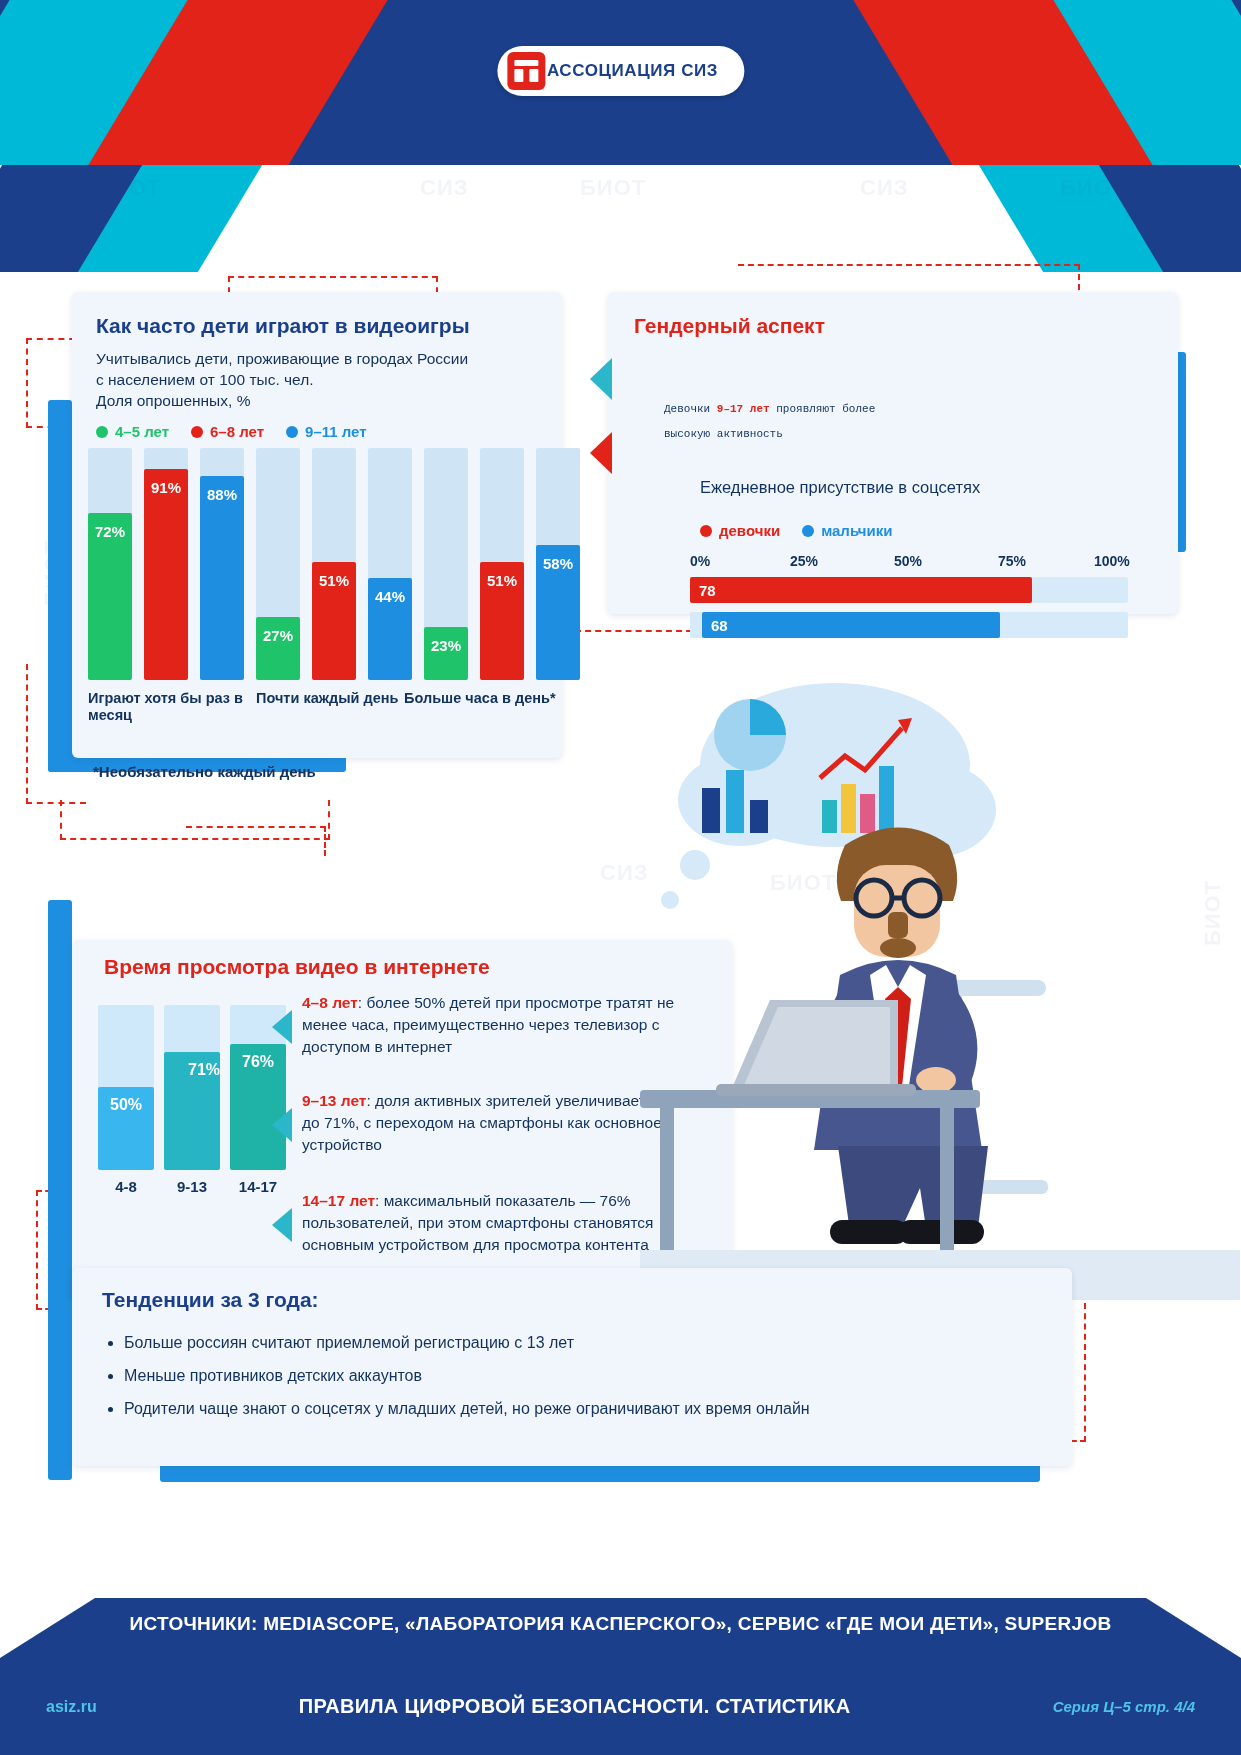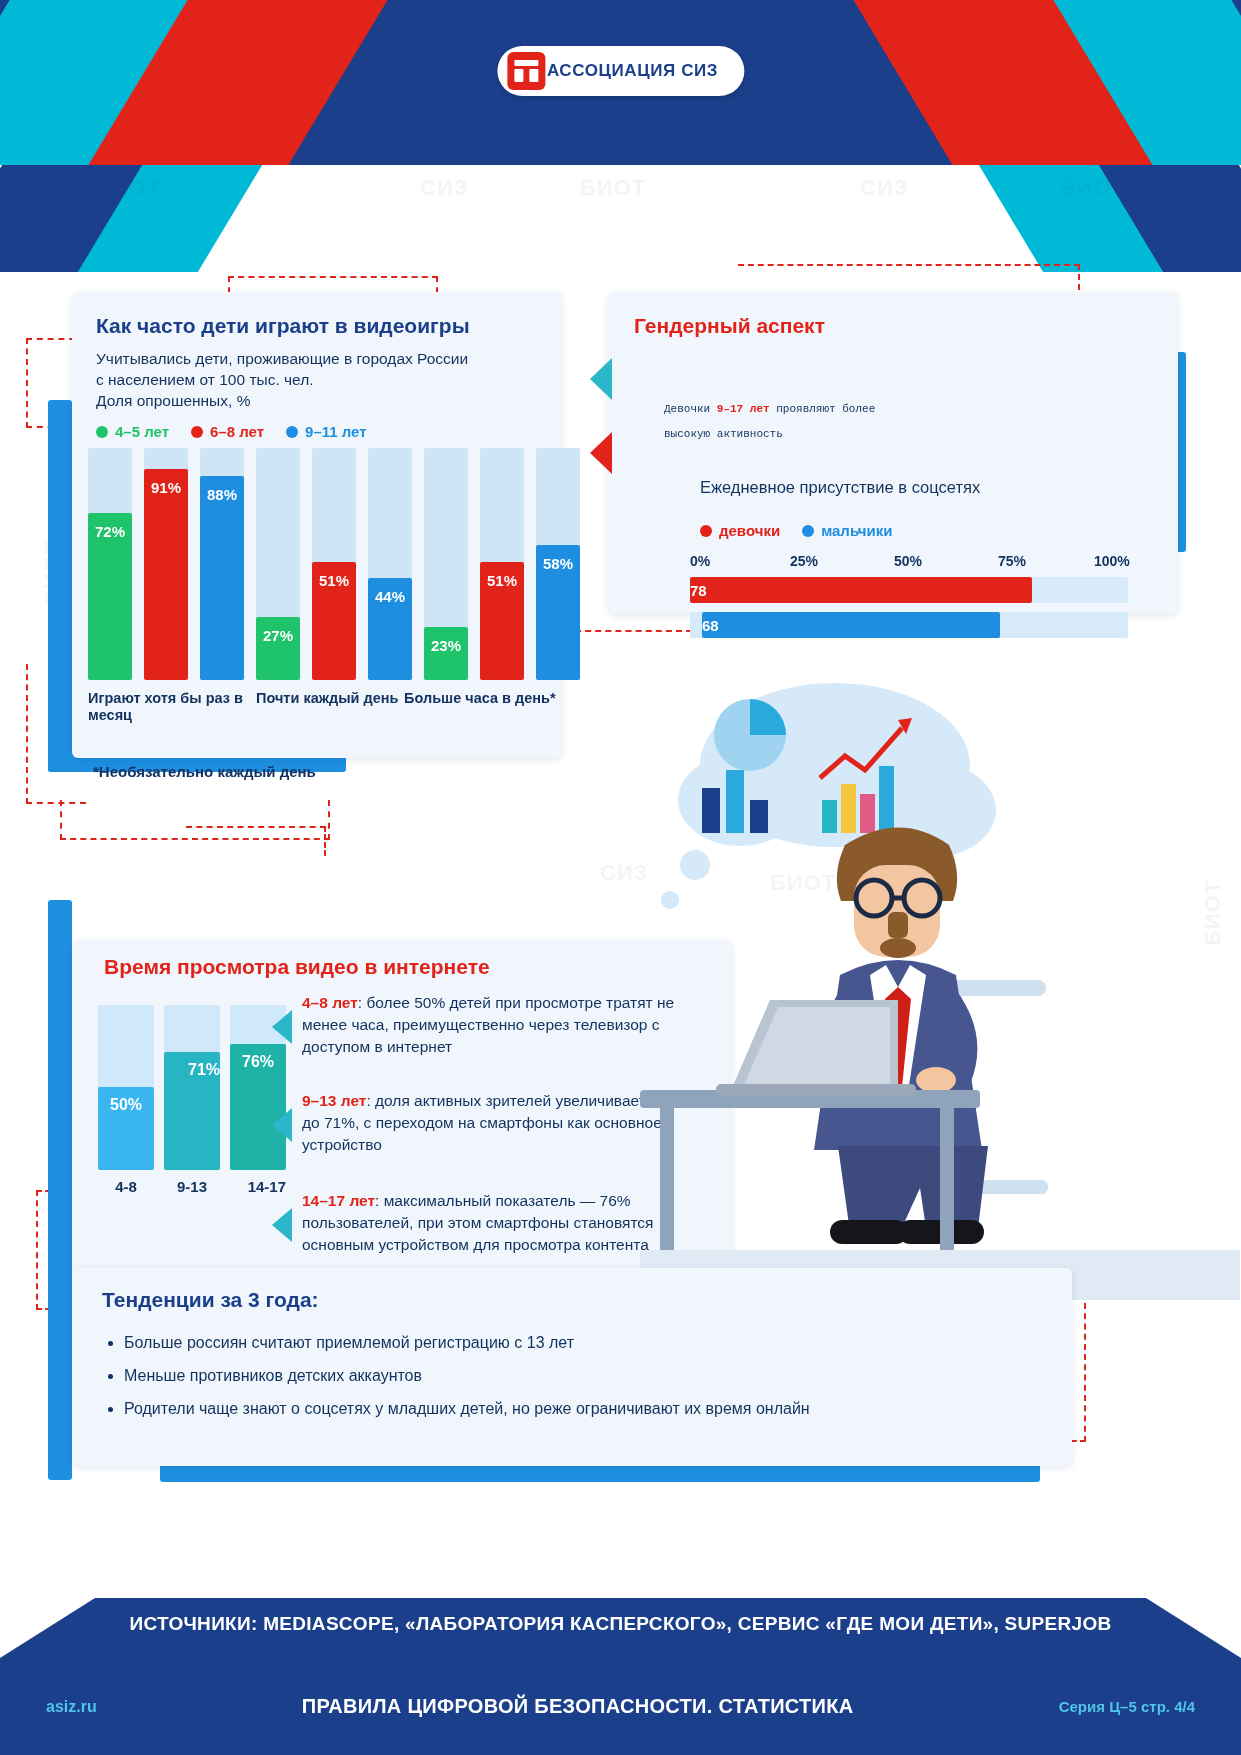--- a/index.html
+++ b/index.html
@@ -68,21 +68,21 @@
   .chart1 { position: absolute; left: 88px; top: 448px; width: 470px; height: 232px; }
   .bartrack { position: absolute; bottom: 0; width: 44px; background: #cfe5f6; border-radius: 2px; height: 232px; }
   .bar { position: absolute; bottom: 0; width: 44px; border-radius: 2px; }
   .barlabel { position: absolute; width: 44px; text-align: center; color: #fff; font-size: 15px; font-weight: bold; }
   .cat { position: absolute; font-size: 14.5px; font-weight: bold; color: #12325f; line-height: 17px; }
 
   
   .arrow-left { width: 0; height: 0; border-top: 21px solid transparent; border-bottom: 21px solid transparent; }
   .hbar-track { position: absolute; height: 26px; background: #d7eafa; border-radius: 2px; }
   .hbar { position: absolute; height: 26px; border-radius: 2px; color: #fff; font-size: 15px; font-weight: bold;
-          display: flex; align-items: center; padding-left: 0; }
+          display: flex; align-items: center; padding-left: 9px; }
 
   
   .c3track { position: absolute; bottom: 0; width: 56px; background: #cfe8fa; border-radius: 2px; }
   .c3bar { position: absolute; bottom: 0; width: 56px; border-radius: 2px; }
   .c3lab { position: absolute; width: 56px; text-align: center; color: #fff; font-size: 16px; font-weight: bold; }
   .c3cat { position: absolute; width: 56px; text-align: center; font-size: 15px; font-weight: bold; color: #12325f; }
 
   .note-row { display: flex; gap: 10px; }
   .note-arrow { width: 0; height: 0; border-top: 17px solid transparent; border-bottom: 17px solid transparent;
                 border-right: 20px solid #2bb6c9; flex: 0 0 auto; margin-top: 18px; }
@@ -95,21 +95,21 @@
 
   
   .illus { position: absolute; left: 640px; top: 660px; width: 600px; height: 640px; }
 
   
   .sources { position: absolute; left: 0; top: 1598px; width: 1241px; height: 60px; }
   .footer { position: absolute; left: 0; top: 1658px; width: 1241px; height: 97px; background: #1b3f8b;
             display: flex; align-items: center; justify-content: space-between; padding: 0 46px; }
   .footer-site { color: #4fc3e8; font-size: 16px; font-weight: bold; }
   .footer-title { color: #fff; font-size: 20px; font-weight: bold; letter-spacing: .3px; }
-  .footer-ser { color: #4fc3e8; font-size: 15px; font-weight: bold; }
+  .footer-ser { color: #4fc3e8; font-size: 15px; font-weight: bold; font-style: italic; }
 </style>
 </head>
 <body>
 
 <div class="page">
 
   <div class="banner">
     <div class="banner-navy"></div>
     <div class="banner-cyan-l"></div>
     <div class="banner-cyan-r"></div>
@@ -277,21 +277,21 @@
     <div class="c3track" style="left:132px; height:165px;"></div>
     <div class="c3bar" style="left:0px;   height:83px;  background:#3ab6ef;"></div>
     <div class="c3bar" style="left:66px;  height:118px; background:#27b5c4;"></div>
     <div class="c3bar" style="left:132px; height:126px; background:#1fb3a8;"></div>
     <div class="c3lab" style="left:0px;   bottom:56px;">50%</div>
     <div class="c3lab" style="left:66px;  bottom:91px;padding-left:24px;">71%</div>
     <div class="c3lab" style="left:132px; bottom:99px;">76%</div>
   </div>
   <div class="c3cat" style="left:98px;  top:1178px;">4-8</div>
   <div class="c3cat" style="left:164px; top:1178px;">9-13</div>
-  <div class="c3cat" style="left:230px; top:1178px;text-align:right;">14-17</div>
+  <div class="c3cat" style="left:230px; top:1178px;">14-17</div>
 
   <div style="position:absolute; left:272px; top:992px; width:410px;" class="note-row">
     <div class="note-arrow"></div>
     <div class="note-txt">
       <b>4–8 лет</b><span>: более 50% детей при просмотре тратят не менее часа, преимущественно через телевизор с доступом в интернет</span>
     </div>
   </div>
 
   <div style="position:absolute; left:272px; top:1090px; width:410px;" class="note-row">
     <div class="note-arrow"></div>

